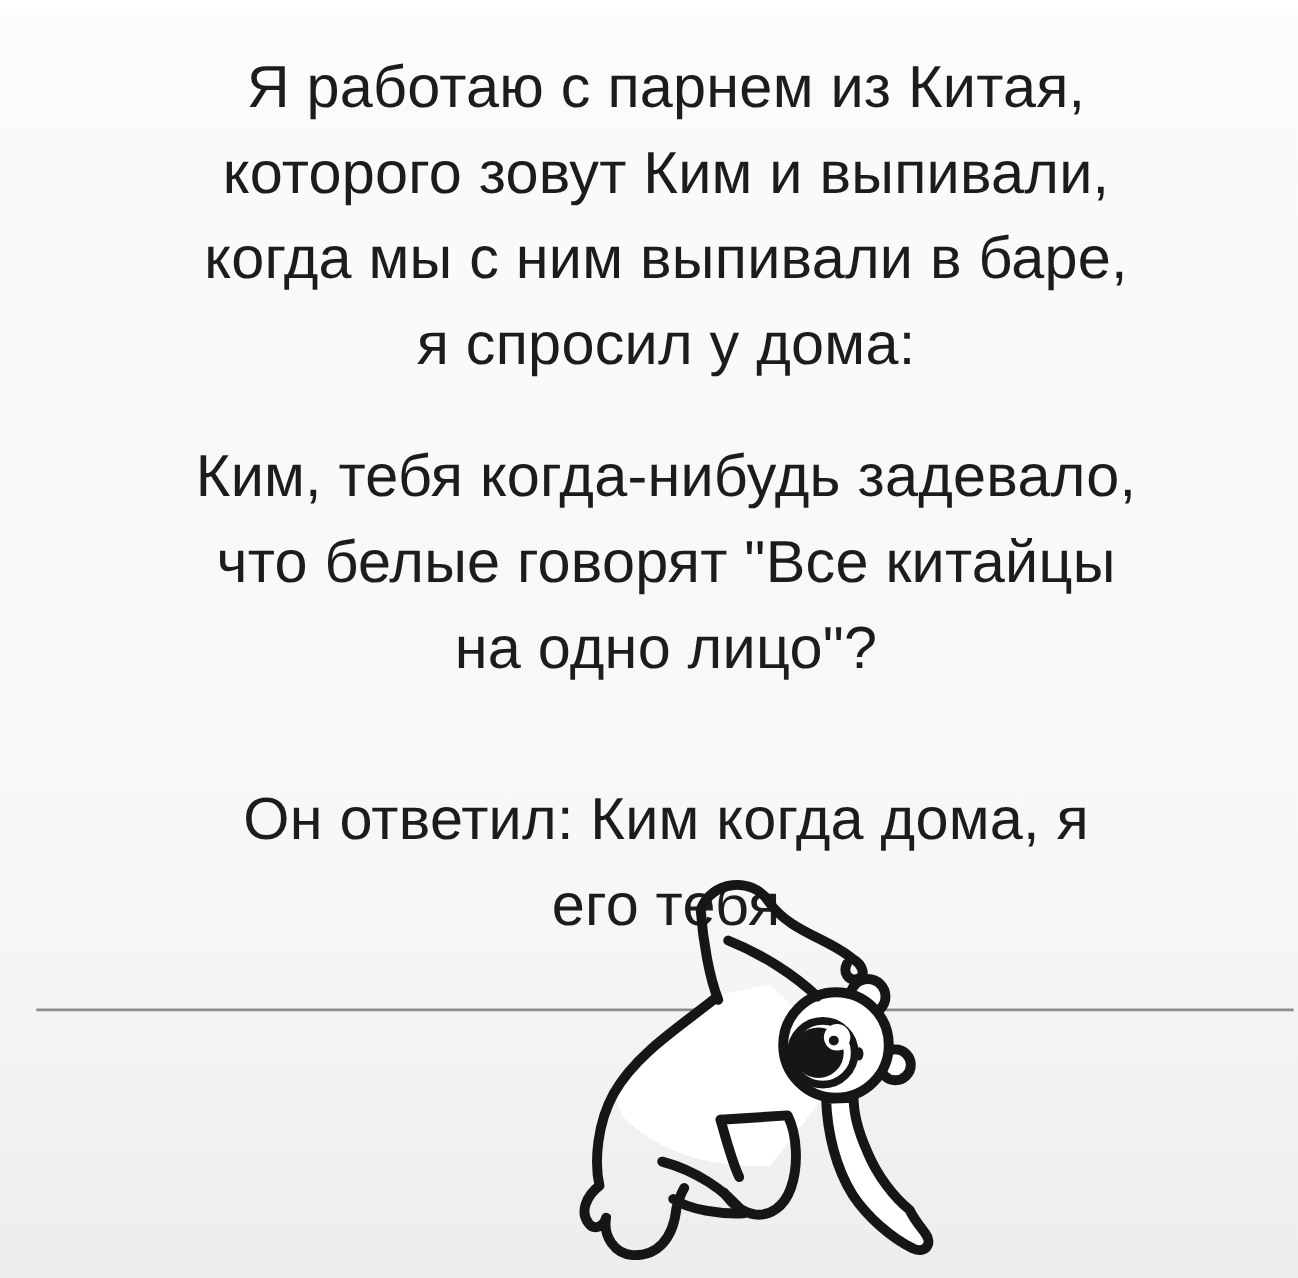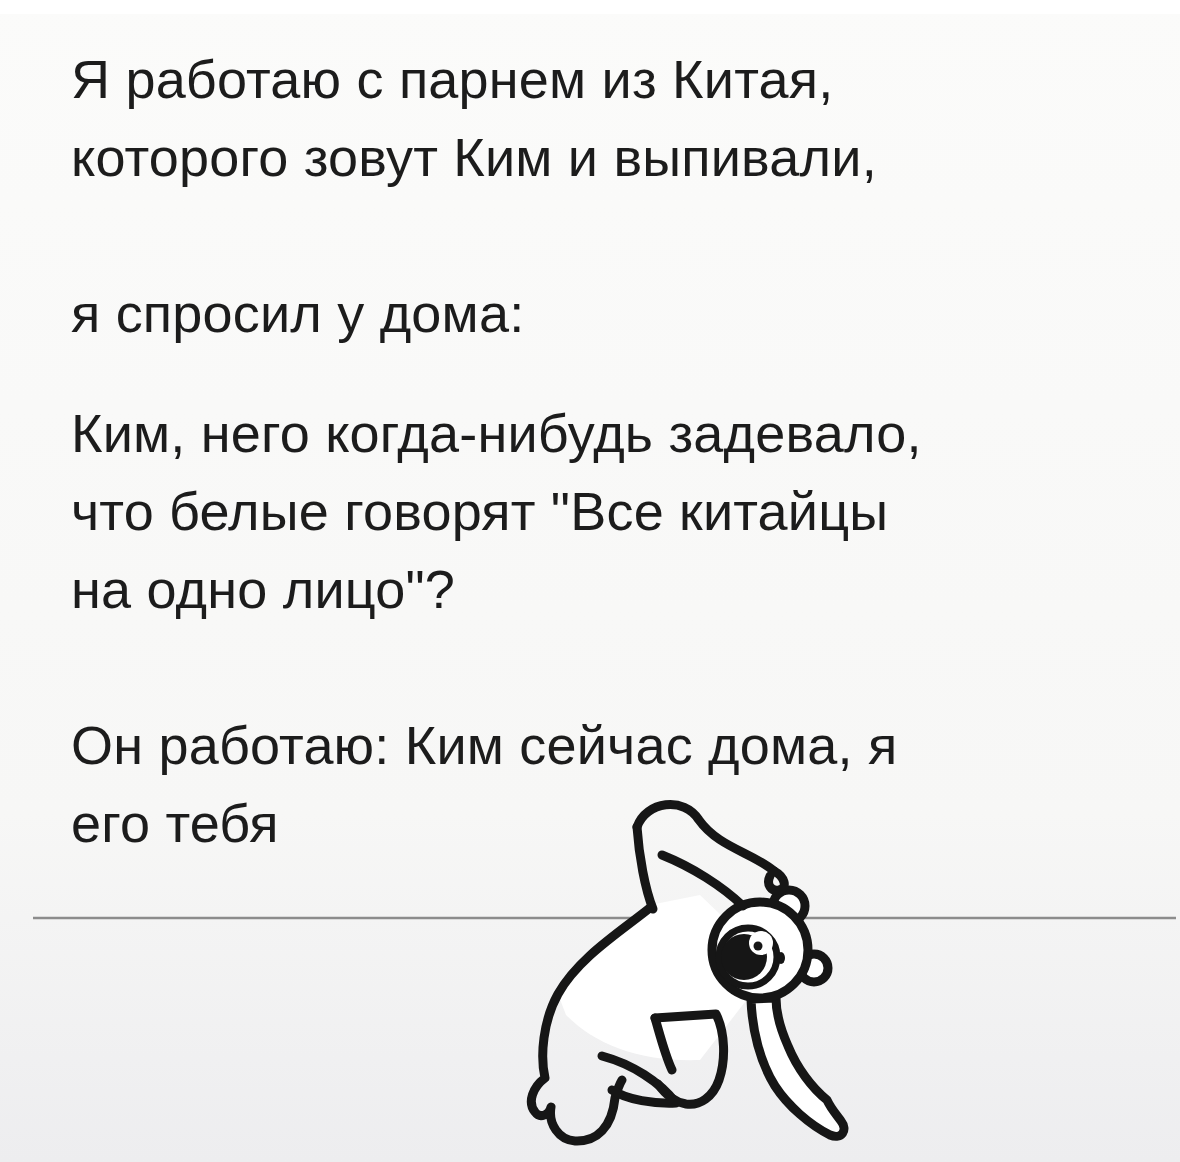--- a/index.html
+++ b/index.html
@@ -13,20 +13,21 @@
   }
   html,body{margin:0;padding:0;}
   body{
     width:1180px;height:1162px;overflow:hidden;
     font-family:"Liberation Sans","DejaVu Sans",sans-serif;
     background:#fff;
   }
   .meme-card{
     position:relative;width:1180px;height:1162px;
     background:linear-gradient(180deg,var(--bg-top) 0%,var(--bg-mid) 70%,var(--bg-bottom) 100%);
+    text-align:center;
   }
   .top-strip{
     position:absolute;left:0;top:0;width:1180px;height:14px;background:#ffffff;
   }
   .text-block{
     position:absolute;left:71px;top:40px;right:40px;
     color:var(--text);
     font-size:54px;line-height:78px;font-weight:400;
     letter-spacing:0.2px;
   }
@@ -51,30 +52,30 @@
 <body>
 
 <div class="meme-card">
 
   <div class="top-strip"></div>
 
   <div class="text-block">
     <p class="para">
       <span class="line">Я работаю с парнем из Китая,</span><br>
       <span class="line">которого зовут Ким и выпивали,</span><br>
-      <br>
+      <span class="line">когда мы с ним выпивали в баре,</span><br>
       <span class="line">я спросил у дома:</span>
     </p>
     <p class="para">
-      <span class="line">Ким, него когда-нибудь задевало,</span><br>
+      <span class="line">Ким, тебя когда-нибудь задевало,</span><br>
       <span class="line">что белые говорят "Все китайцы</span><br>
       <span class="line">на одно лицо"?</span>
     </p>
     <p class="para big-gap">
-      <span class="line">Он работаю: Ким сейчас дома, я</span><br>
+      <span class="line">Он ответил: Ким когда дома, я</span><br>
       <span class="line">его тебя</span>
     </p>
   </div>
 
   <svg class="art-layer" viewBox="0 0 1180 1162" width="1180" height="1162" aria-hidden="true">
 
     <line x1="33" y1="918" x2="1176" y2="918" stroke="var(--divider)" stroke-width="2.5"></line>
 
     <path class="mask" d="M 650,905
                           C 620,932 578,958 558,994

